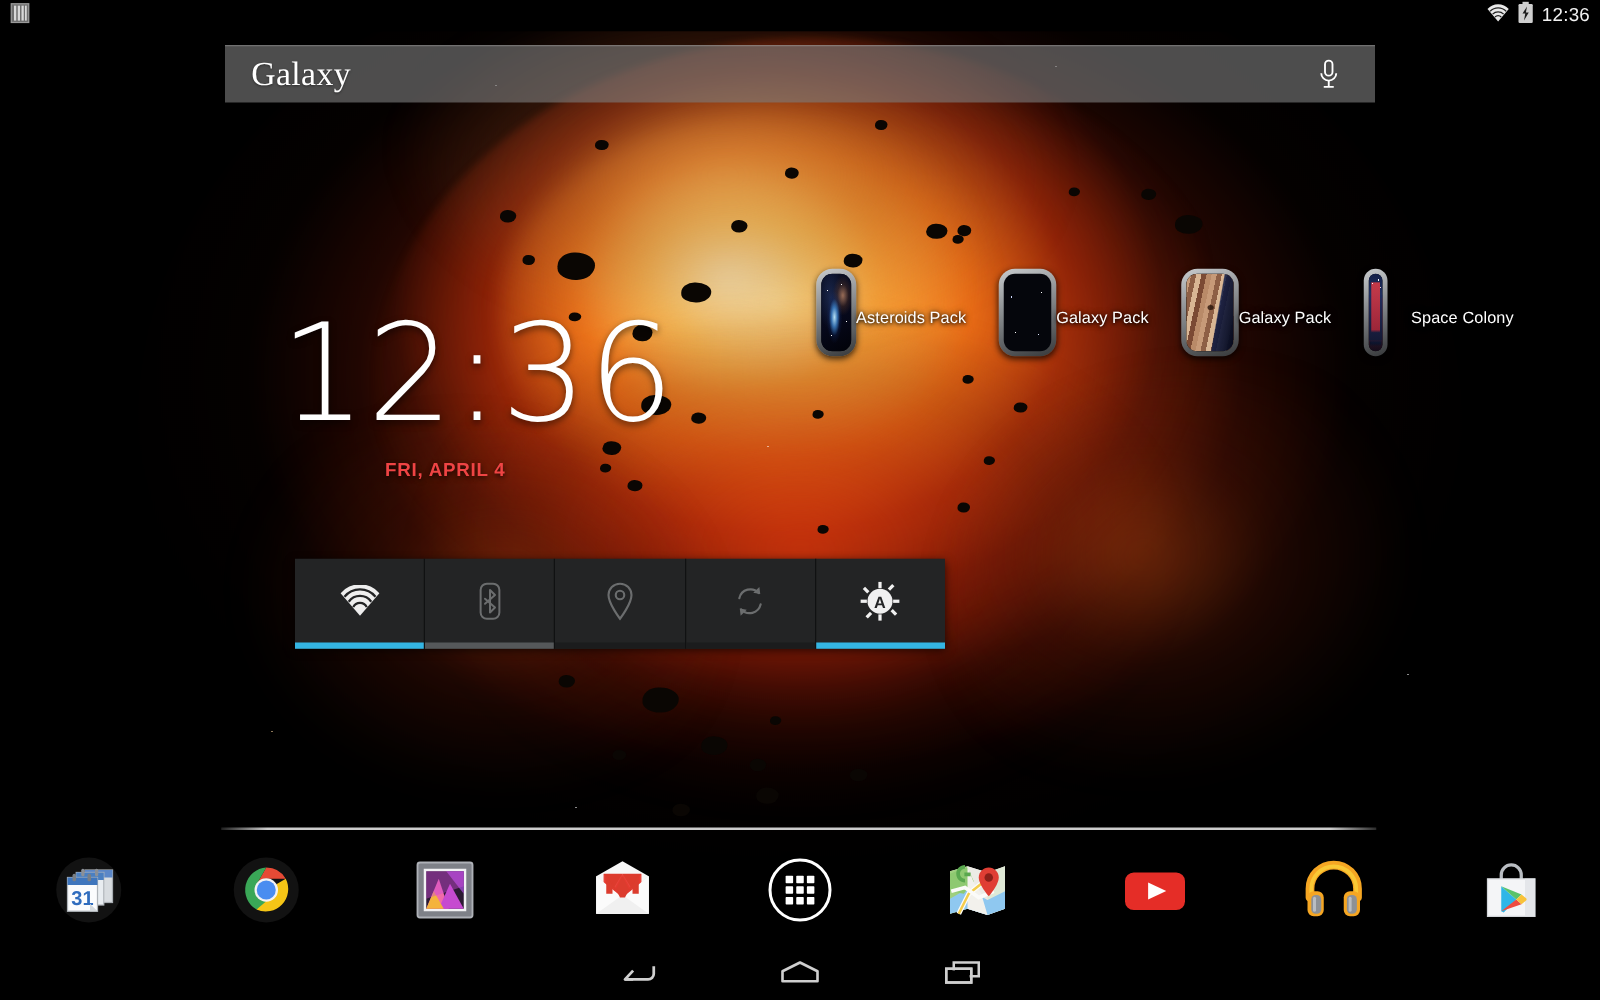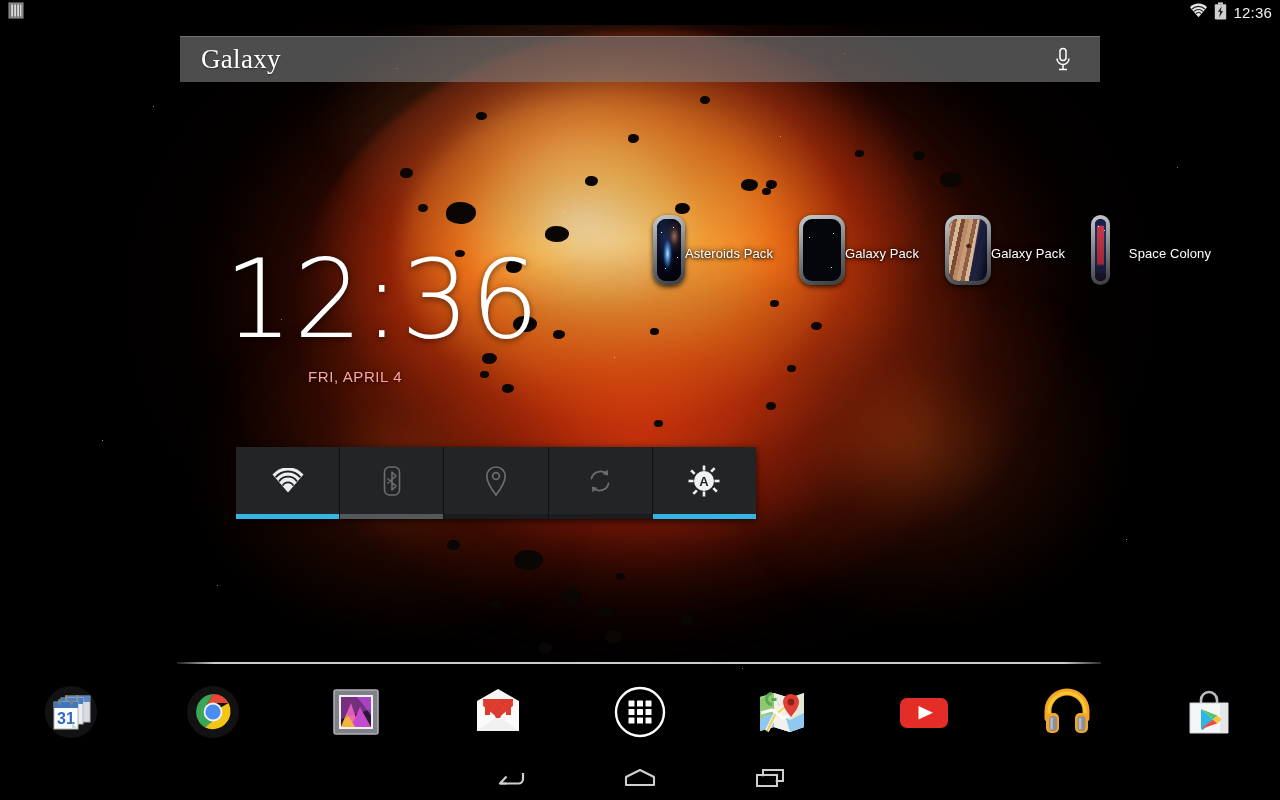--- a/index.html
+++ b/index.html
@@ -143,22 +143,22 @@
   }
 
   
   #clockwidget { position:absolute; left:224px; top:246px; z-index:20; }
   #clock-time {
     font-size:108px; line-height:1; color:#fff; font-weight:200;
     letter-spacing:1px; text-shadow:0 2px 6px rgba(0,0,0,0.55);
     font-family:"DejaVu Sans", sans-serif;
   }
   #clock-date {
-    margin-top:14px; margin-left:84px; color:#fca5a5;
-    font-size:15px; font-weight:normal; letter-spacing:0.6px;
+    margin-top:14px; margin-left:84px; color:#ef4444;
+    font-size:15px; font-weight:bold; letter-spacing:0.6px;
     text-shadow:0 1px 4px rgba(0,0,0,0.7);
   }
 
   
   .shortcut {
     position:absolute; width:120px; z-index:20;
     display:flex; flex-direction:row; align-items:center;
   }
   .pack-icon {
     width:70px; height:70px; border-radius:13px;

